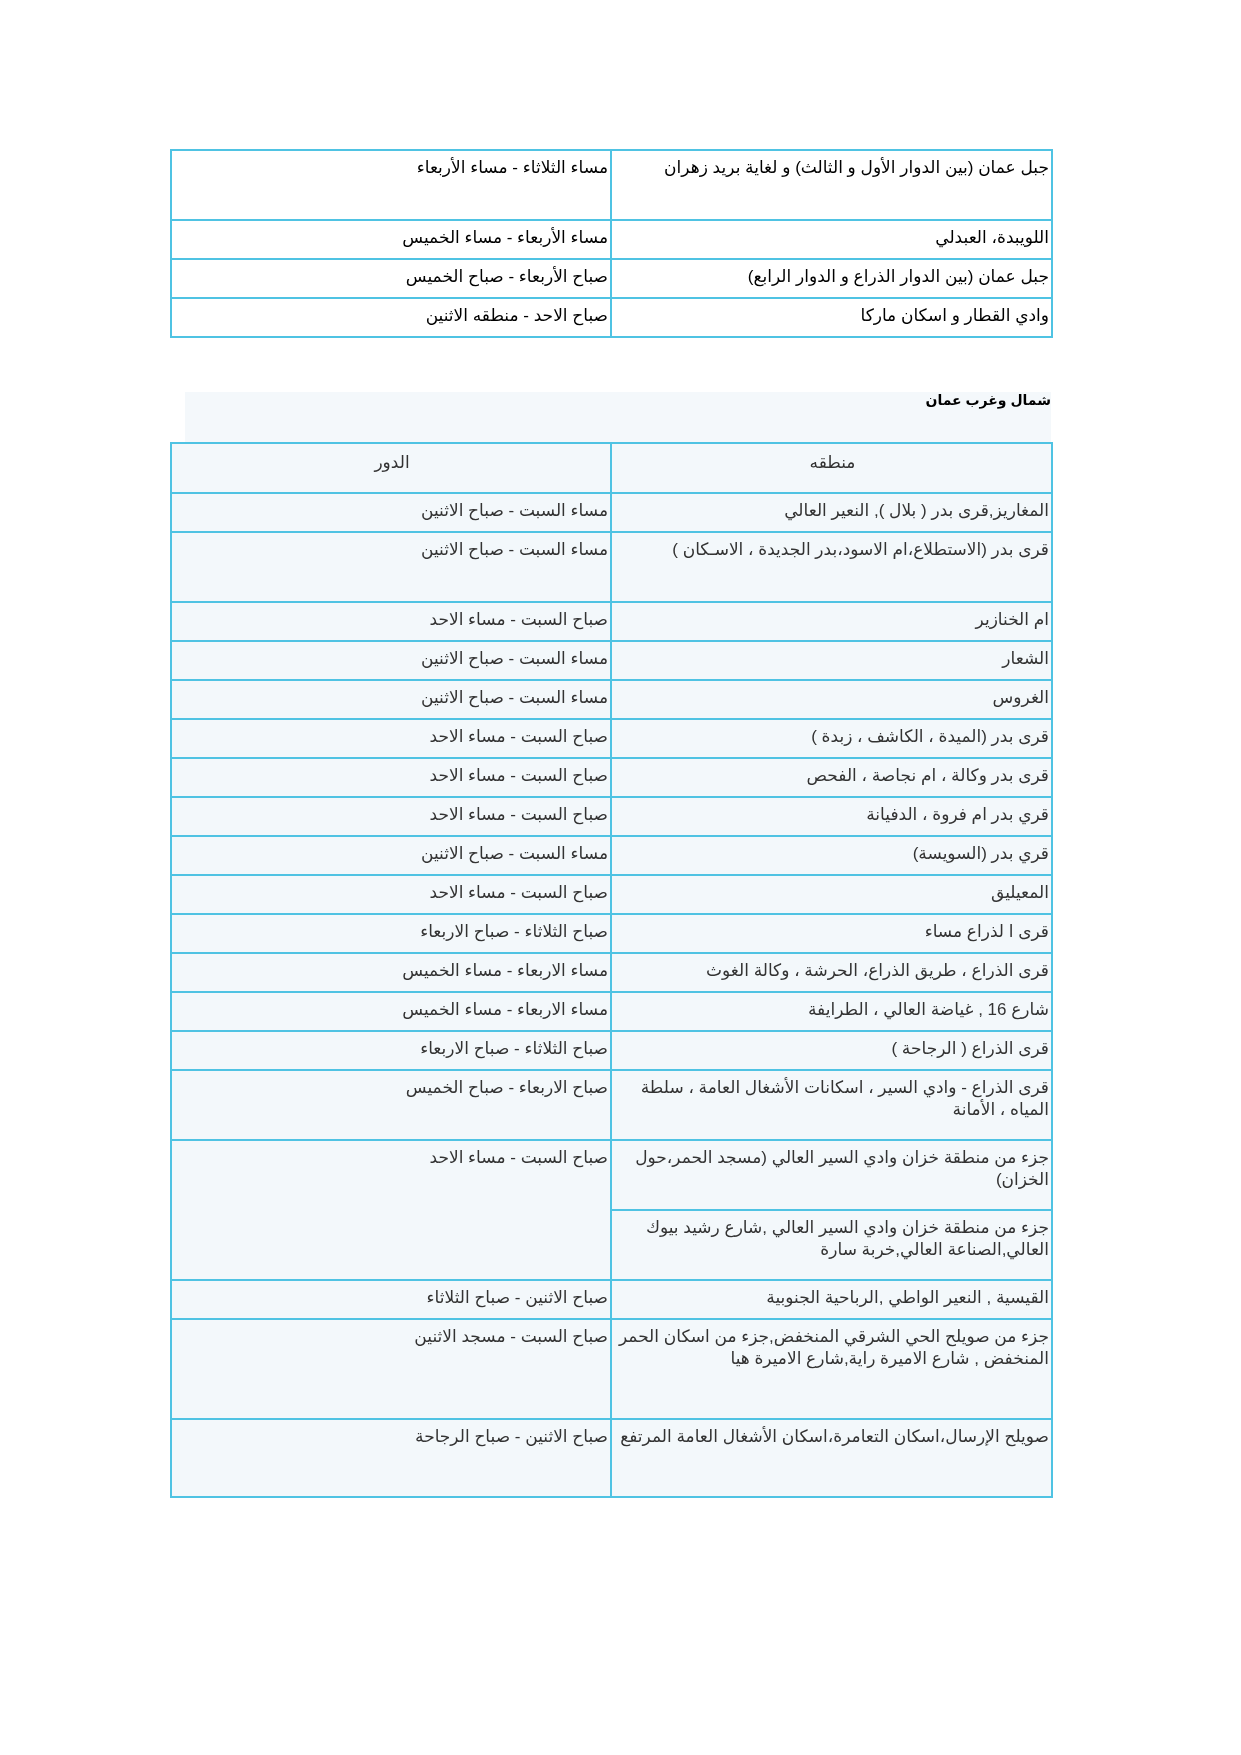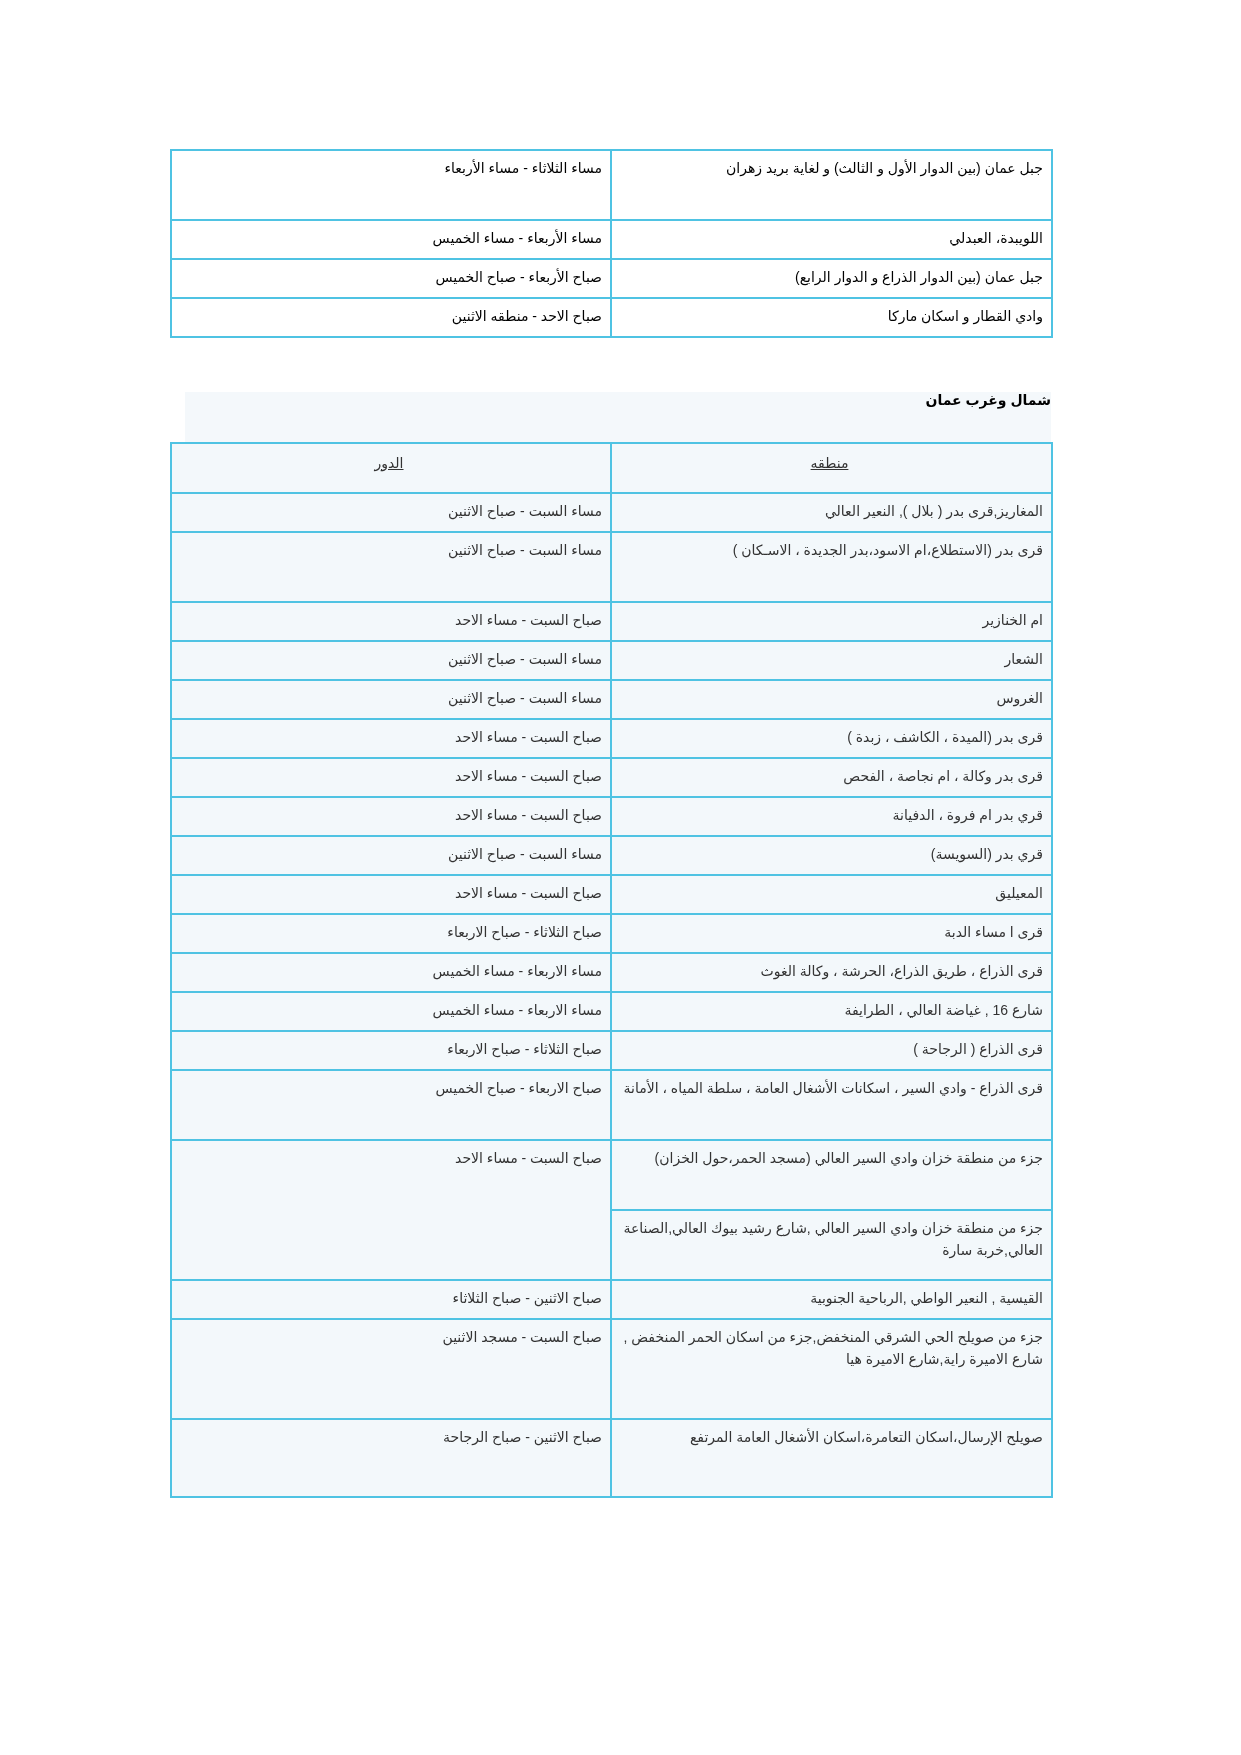--- a/index.html
+++ b/index.html
@@ -1,28 +1,28 @@
 <!DOCTYPE html>
 <html><head>
   <meta charset="utf-8">
   <style>
     html, body { margin: 0; padding: 0; background: #ffffff; }
     body { width: 1241px; height: 1755px; position: relative; overflow: hidden;
            font-family: "Liberation Sans", "DejaVu Sans", sans-serif; }
     table { border-collapse: collapse; position: absolute; table-layout: fixed; direction: rtl; }
-    td { border: 2px solid #4fc3e3; vertical-align: top; font-size: 14px; line-height: 22px; padding: 6px 8px 0 4px; }
+    td { border: 2px solid #4fc3e3; vertical-align: top; font-size: 17px; line-height: 22px; padding: 6px 2px 0 4px; }
     #t1 { left: 170px; top: 149px; width: 881px; }
     #t1 td { color: #000; background: #ffffff; }
     #t1 col.c1 { width: 440px; }
     #t1 col.c2 { width: 441px; }
     #t2 { left: 170px; top: 442px; width: 881px; }
     #t2 td { color: #333; background: #f3f8fb; }
     #t2 col.c1 { width: 440px; }
     #t2 col.c2 { width: 441px; }
-    #t2 td.hdr { text-align: center; vertical-align: top; padding-top: 8px; text-decoration: underline; }
+    #t2 td.hdr { text-align: center; vertical-align: top; padding-top: 8px; }
     .heading-box { position: absolute; left: 185px; top: 392px; width: 866px; height: 50px; background: #f4f8fb; }
     .heading { position: absolute; right: 190px; top: 392px; font-weight: bold; font-size: 14px; direction: rtl; color: #000; }
   </style>
 </head>
 <body>
 
 <table id="t1">
   <colgroup>
       <col class="c2">
       <col class="c1">
@@ -94,21 +94,21 @@
   </tr>
   <tr style="height:39px">
     <td>قري بدر (السويسة)</td>
     <td>مساء السبت - صباح الاثنين</td>
   </tr>
   <tr style="height:39px">
     <td>المعيليق</td>
     <td>صباح السبت - مساء الاحد</td>
   </tr>
   <tr style="height:39px">
-    <td>قرى ا مساء الدبة</td>
+    <td>قرى ا لذراع مساء</td>
     <td> صباح الثلاثاء - صباح الاربعاء</td>
   </tr>
   <tr style="height:39px">
     <td>قرى الذراع ، طريق الذراع، الحرشة ، وكالة الغوث</td>
     <td>مساء الاربعاء - مساء الخميس</td>
   </tr>
   <tr style="height:39px">
     <td>شارع 16 , غياضة العالي ، الطرايفة</td>
     <td>مساء الاربعاء - مساء الخميس</td>
   </tr>

